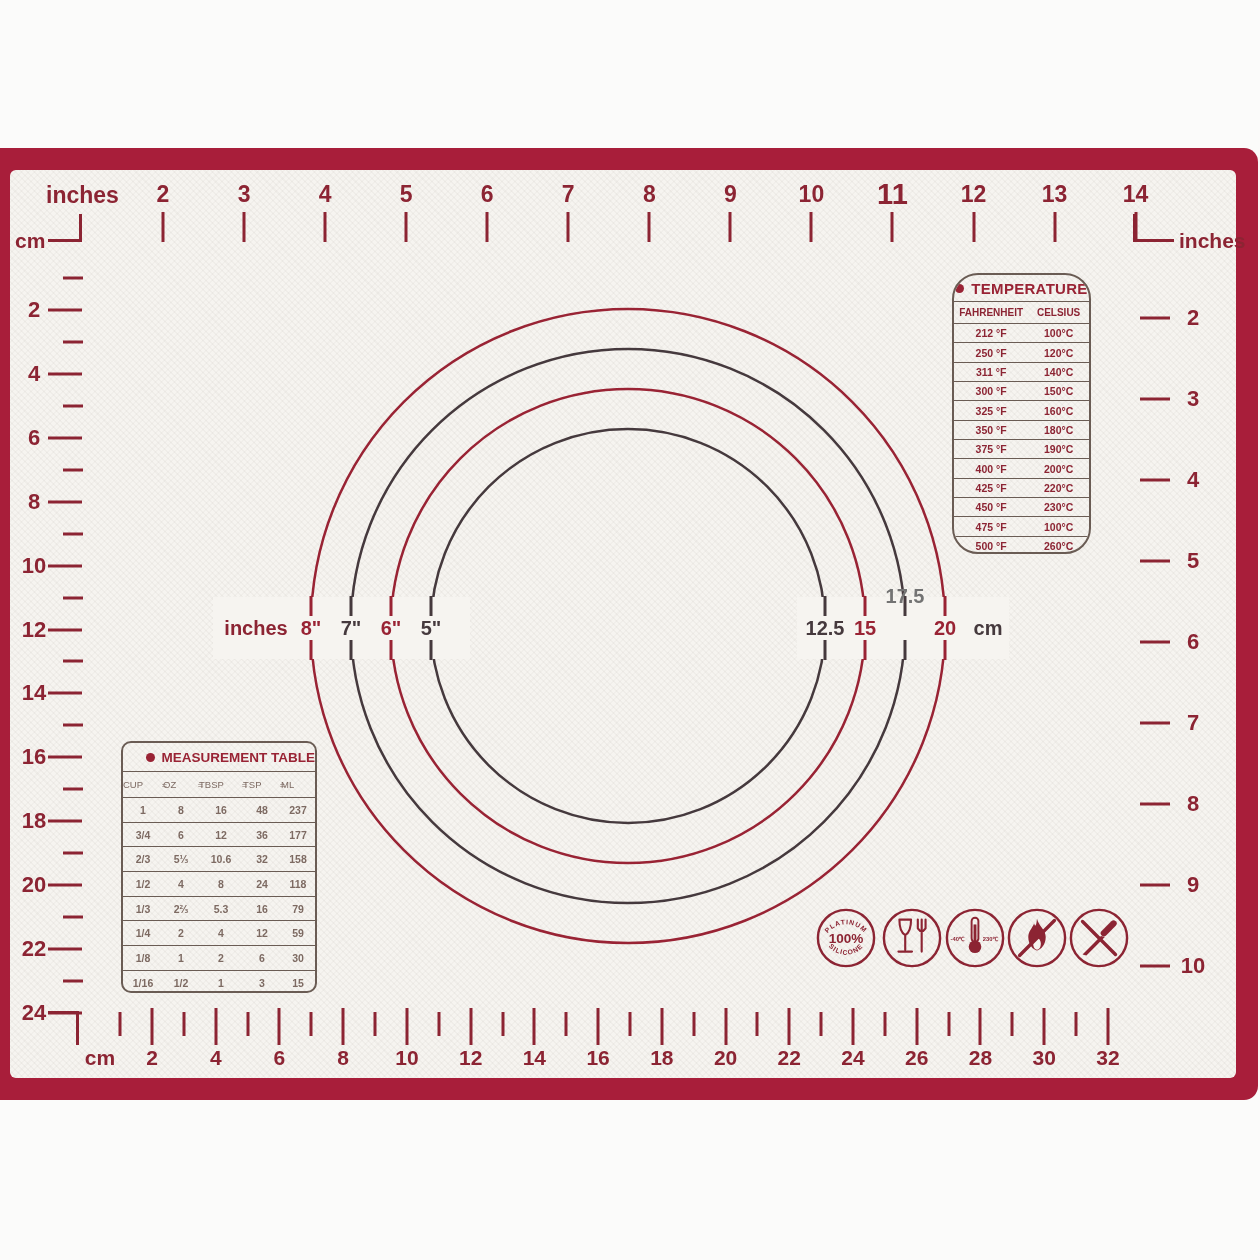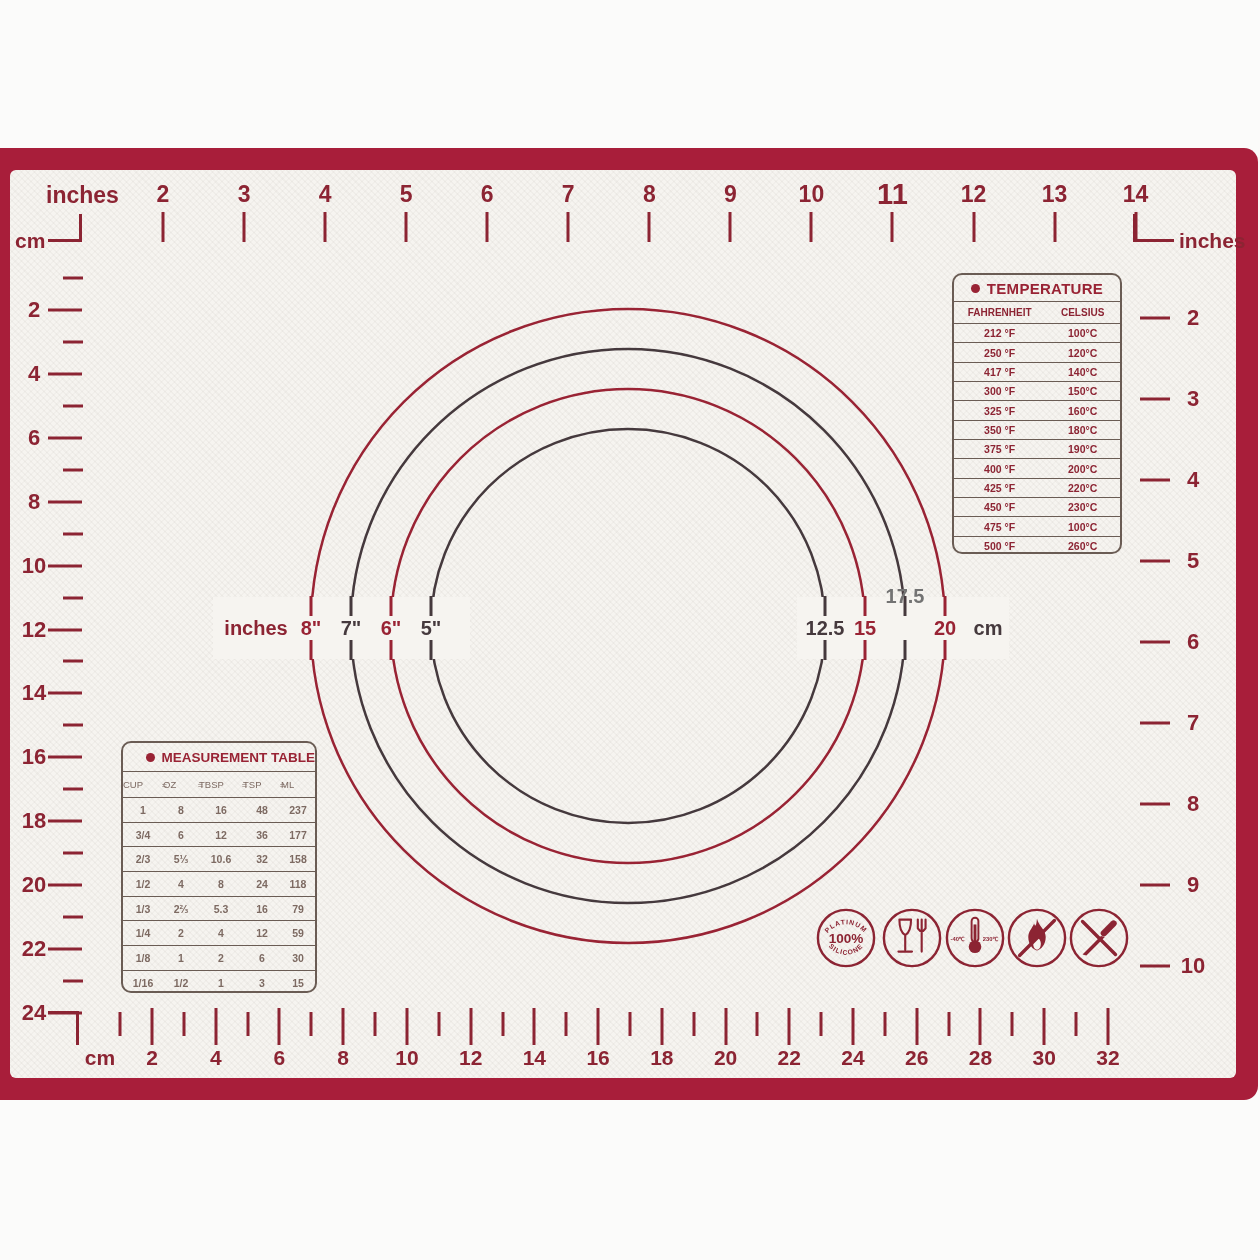--- a/index.html
+++ b/index.html
@@ -26,21 +26,21 @@
   .ulabel{position:absolute;font-weight:700;color:var(--ink);}
   .cnum{position:absolute;transform:translate(-50%,-50%);font-weight:700;color:var(--ink);}
   .vtick{position:absolute;width:3px;background:var(--ink);transform:translateX(-50%);}
   .htick{position:absolute;height:3px;background:var(--ink);transform:translateY(-50%);}
   .bline{position:absolute;background:var(--ink);}
   .clabel{position:absolute;transform:translate(-50%,-50%);font-weight:700;font-size:20px;}
   .panel{position:absolute;border:2px solid var(--line);border-radius:10px;overflow:hidden;}
   .p-head{display:flex;align-items:center;justify-content:center;gap:7px;font-weight:700;color:var(--red);
           border-bottom:1.5px solid var(--line);}
   .bullet{width:9px;height:9px;border-radius:50%;background:var(--red);flex:0 0 auto;}
-  .temp-panel{left:952px;top:273px;width:170px;height:281px;}
+  .temp-panel{left:952px;top:273px;width:139px;height:281px;border-radius:26px;}
   .temp-panel .p-head{height:27px;font-size:15px;letter-spacing:.3px;}
   .temp-sub{display:flex;height:21px;align-items:center;font-size:10px;font-weight:700;color:var(--ink);}
   .temp-sub span:first-child{width:55%;text-align:center;}
   .temp-sub span:last-child{width:45%;text-align:center;}
   .temp-row{display:flex;height:19.35px;border-top:1.5px solid var(--line);align-items:center;
             font-size:10.5px;font-weight:700;color:var(--ink);}
   .temp-row div:first-child{width:55%;text-align:center;}
   .temp-row div:last-child{width:45%;text-align:center;}
   .meas-panel{left:121px;top:741px;width:196px;height:252px;}
   .meas-panel .p-head{height:29px;font-size:13.5px;justify-content:flex-end;}
@@ -113,21 +113,21 @@
       <div id="temp-rows">
           <div class="temp-row">
             <div>212 °F</div>
             <div>100°C</div>
           </div>
           <div class="temp-row">
             <div>250 °F</div>
             <div>120°C</div>
           </div>
           <div class="temp-row">
-            <div>417 °F</div>
+            <div>311 °F</div>
             <div>140°C</div>
           </div>
           <div class="temp-row">
             <div>300 °F</div>
             <div>150°C</div>
           </div>
           <div class="temp-row">
             <div>325 °F</div>
             <div>160°C</div>
           </div>

